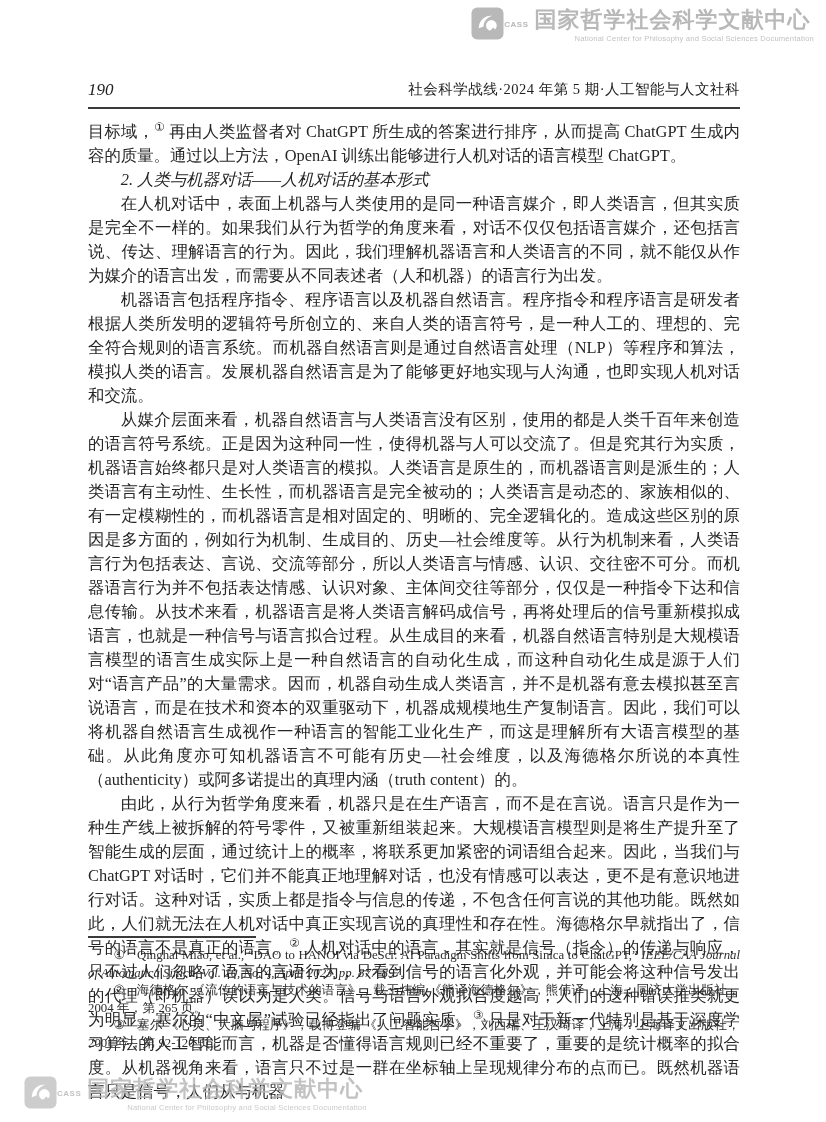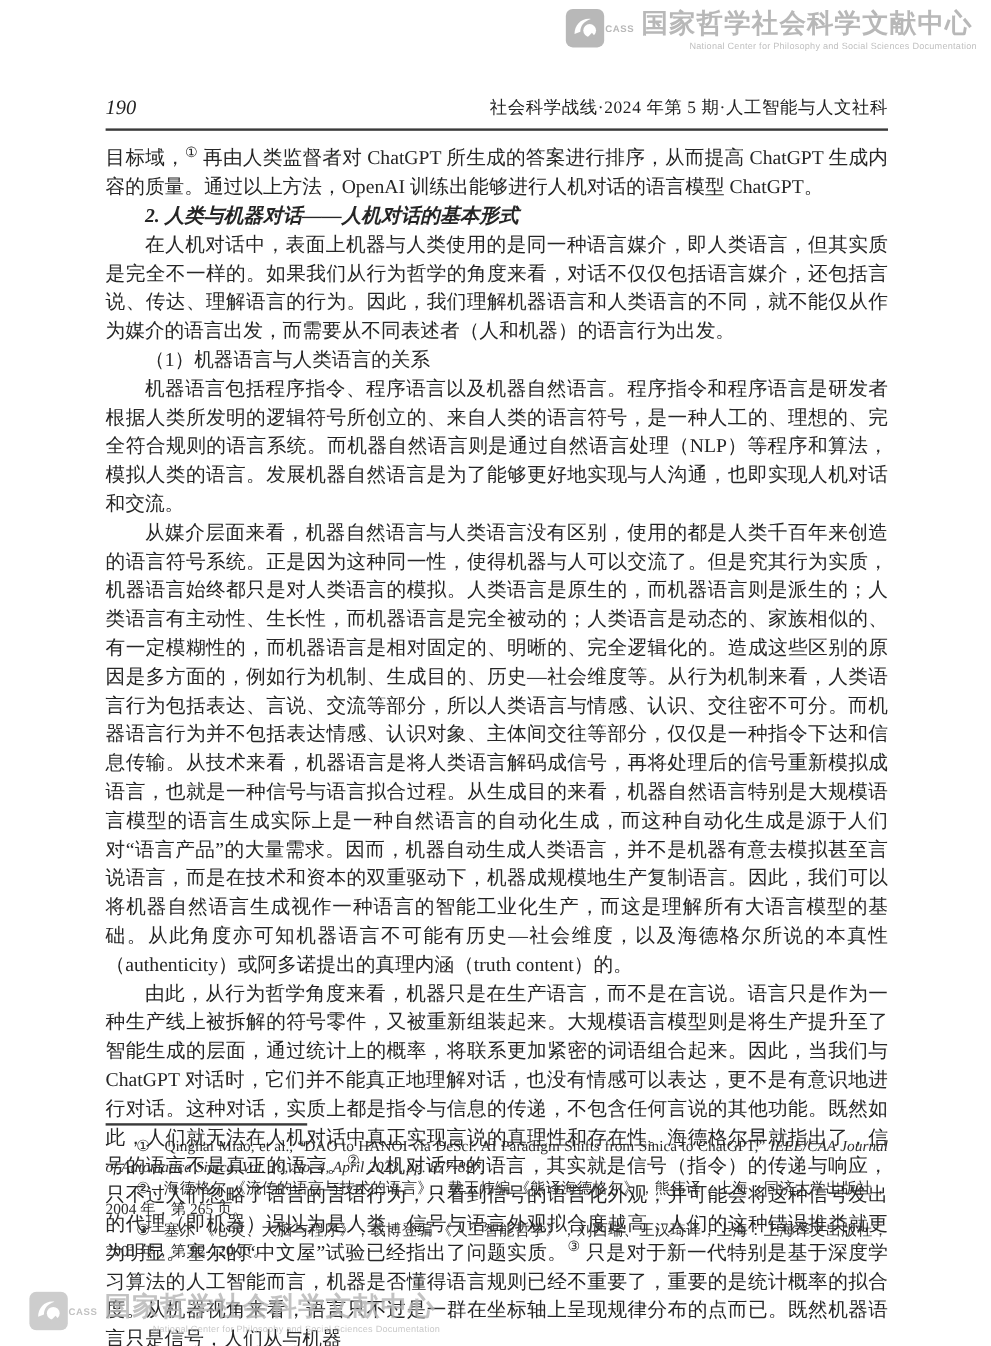--- a/index.html
+++ b/index.html
@@ -56,21 +56,21 @@
     position: absolute;
     top: 120px; left: 88px; width: 652px;
     font-size: 16.4px;
     line-height: 24px;
     text-align: justify;
     text-justify: inter-ideograph;
     color: #262626;
   }
   .body-text p { text-indent: 2em; }
   .body-text p.noindent { text-indent: 0; }
-  .body-text p.heading { font-weight: bold; font-style: italic; }
+  .body-text p.heading { font-weight: normal; font-style: italic; }
   sup { font-size: 0.72em; vertical-align: super; line-height: 0; }
   
   .footnotes {
     position: absolute;
     top: 932px; left: 88px; width: 652px;
     font-size: 12.8px; line-height: 17.5px; color: #2c2c2c;
     text-align: justify;
   }
   .fn-rule { width: 168px; border-top: 2px solid #3a3a3a; margin: 4px 0 9px 0; }
   .fn { text-indent: 2em; }
@@ -100,21 +100,20 @@
 
   <div class="page-header">
     <span class="page-number">190</span>
     <span class="journal-line">社会科学战线·2024 年第 5 期·人工智能与人文社科</span>
   </div>
 
   <div class="body-text">
     <p class="noindent">目标域，<sup>①</sup> 再由人类监督者对 ChatGPT 所生成的答案进行排序，从而提高 ChatGPT 生成内容的质量。通过以上方法，OpenAI 训练出能够进行人机对话的语言模型 ChatGPT。</p>
     <p class="heading">2. 人类与机器对话——人机对话的基本形式</p>
     <p>在人机对话中，表面上机器与人类使用的是同一种语言媒介，即人类语言，但其实质是完全不一样的。如果我们从行为哲学的角度来看，对话不仅仅包括语言媒介，还包括言说、传达、理解语言的行为。因此，我们理解机器语言和人类语言的不同，就不能仅从作为媒介的语言出发，而需要从不同表述者（人和机器）的语言行为出发。</p>
-    <p>（1）机器语言与人类语言的关系</p>
     <p>机器语言包括程序指令、程序语言以及机器自然语言。程序指令和程序语言是研发者根据人类所发明的逻辑符号所创立的、来自人类的语言符号，是一种人工的、理想的、完全符合规则的语言系统。而机器自然语言则是通过自然语言处理（NLP）等程序和算法，模拟人类的语言。发展机器自然语言是为了能够更好地实现与人沟通，也即实现人机对话和交流。</p>
     <p>从媒介层面来看，机器自然语言与人类语言没有区别，使用的都是人类千百年来创造的语言符号系统。正是因为这种同一性，使得机器与人可以交流了。但是究其行为实质，机器语言始终都只是对人类语言的模拟。人类语言是原生的，而机器语言则是派生的；人类语言有主动性、生长性，而机器语言是完全被动的；人类语言是动态的、家族相似的、有一定模糊性的，而机器语言是相对固定的、明晰的、完全逻辑化的。造成这些区别的原因是多方面的，例如行为机制、生成目的、历史—社会维度等。从行为机制来看，人类语言行为包括表达、言说、交流等部分，所以人类语言与情感、认识、交往密不可分。而机器语言行为并不包括表达情感、认识对象、主体间交往等部分，仅仅是一种指令下达和信息传输。从技术来看，机器语言是将人类语言解码成信号，再将处理后的信号重新模拟成语言，也就是一种信号与语言拟合过程。从生成目的来看，机器自然语言特别是大规模语言模型的语言生成实际上是一种自然语言的自动化生成，而这种自动化生成是源于人们对“语言产品”的大量需求。因而，机器自动生成人类语言，并不是机器有意去模拟甚至言说语言，而是在技术和资本的双重驱动下，机器成规模地生产复制语言。因此，我们可以将机器自然语言生成视作一种语言的智能工业化生产，而这是理解所有大语言模型的基础。从此角度亦可知机器语言不可能有历史—社会维度，以及海德格尔所说的本真性（authenticity）或阿多诺提出的真理内涵（truth content）的。</p>
     <p>由此，从行为哲学角度来看，机器只是在生产语言，而不是在言说。语言只是作为一种生产线上被拆解的符号零件，又被重新组装起来。大规模语言模型则是将生产提升至了智能生成的层面，通过统计上的概率，将联系更加紧密的词语组合起来。因此，当我们与 ChatGPT 对话时，它们并不能真正地理解对话，也没有情感可以表达，更不是有意识地进行对话。这种对话，实质上都是指令与信息的传递，不包含任何言说的其他功能。既然如此，人们就无法在人机对话中真正实现言说的真理性和存在性。海德格尔早就指出了，信号的语言不是真正的语言。<sup>②</sup> 人机对话中的语言，其实就是信号（指令）的传递与响应，只不过人们忽略了语言的言语行为，只看到信号的语言化外观，并可能会将这种信号发出的代理（即机器）误以为是人类。信号与语言外观拟合度越高，人们的这种错误推类就更为明显。塞尔的“中文屋”试验已经指出了问题实质。<sup>③</sup> 只是对于新一代特别是基于深度学习算法的人工智能而言，机器是否懂得语言规则已经不重要了，重要的是统计概率的拟合度。从机器视角来看，语言只不过是一群在坐标轴上呈现规律分布的点而已。既然机器语言只是信号，人们从与机器</p>
   </div>
 
   <div class="footnotes">
     <div class="fn-rule"></div>
     <p class="fn"><span class="fn-marker">①</span><span>Qinghai Miao, et al., “DAO to HANOI via DeSci: AI Paradigm Shifts from Sinica to ChatGPT,” </span><span class="italic">IEEE/CAA Journal of Automatica Sinica</span><span class="italic">, Vol. 10, No. 4, April 2023, pp. 877-897.</span></p>
     <p class="fn"><span class="fn-marker">②</span><span>海德格尔 《流传的语言与技术的语言》，载王炜编 《熊译海德格尔》，熊伟译，上海：同济大学出版社，2004 年，第 265 页。</span></p>
     <p class="fn"><span class="fn-marker">③</span><span>塞尔 《心灵、大脑与程序》，载博登编 《人工智能哲学》，刘西瑞、王汉琦译，上海：上海译文出版社，2001 年，第 92-120 页。</span></p>

